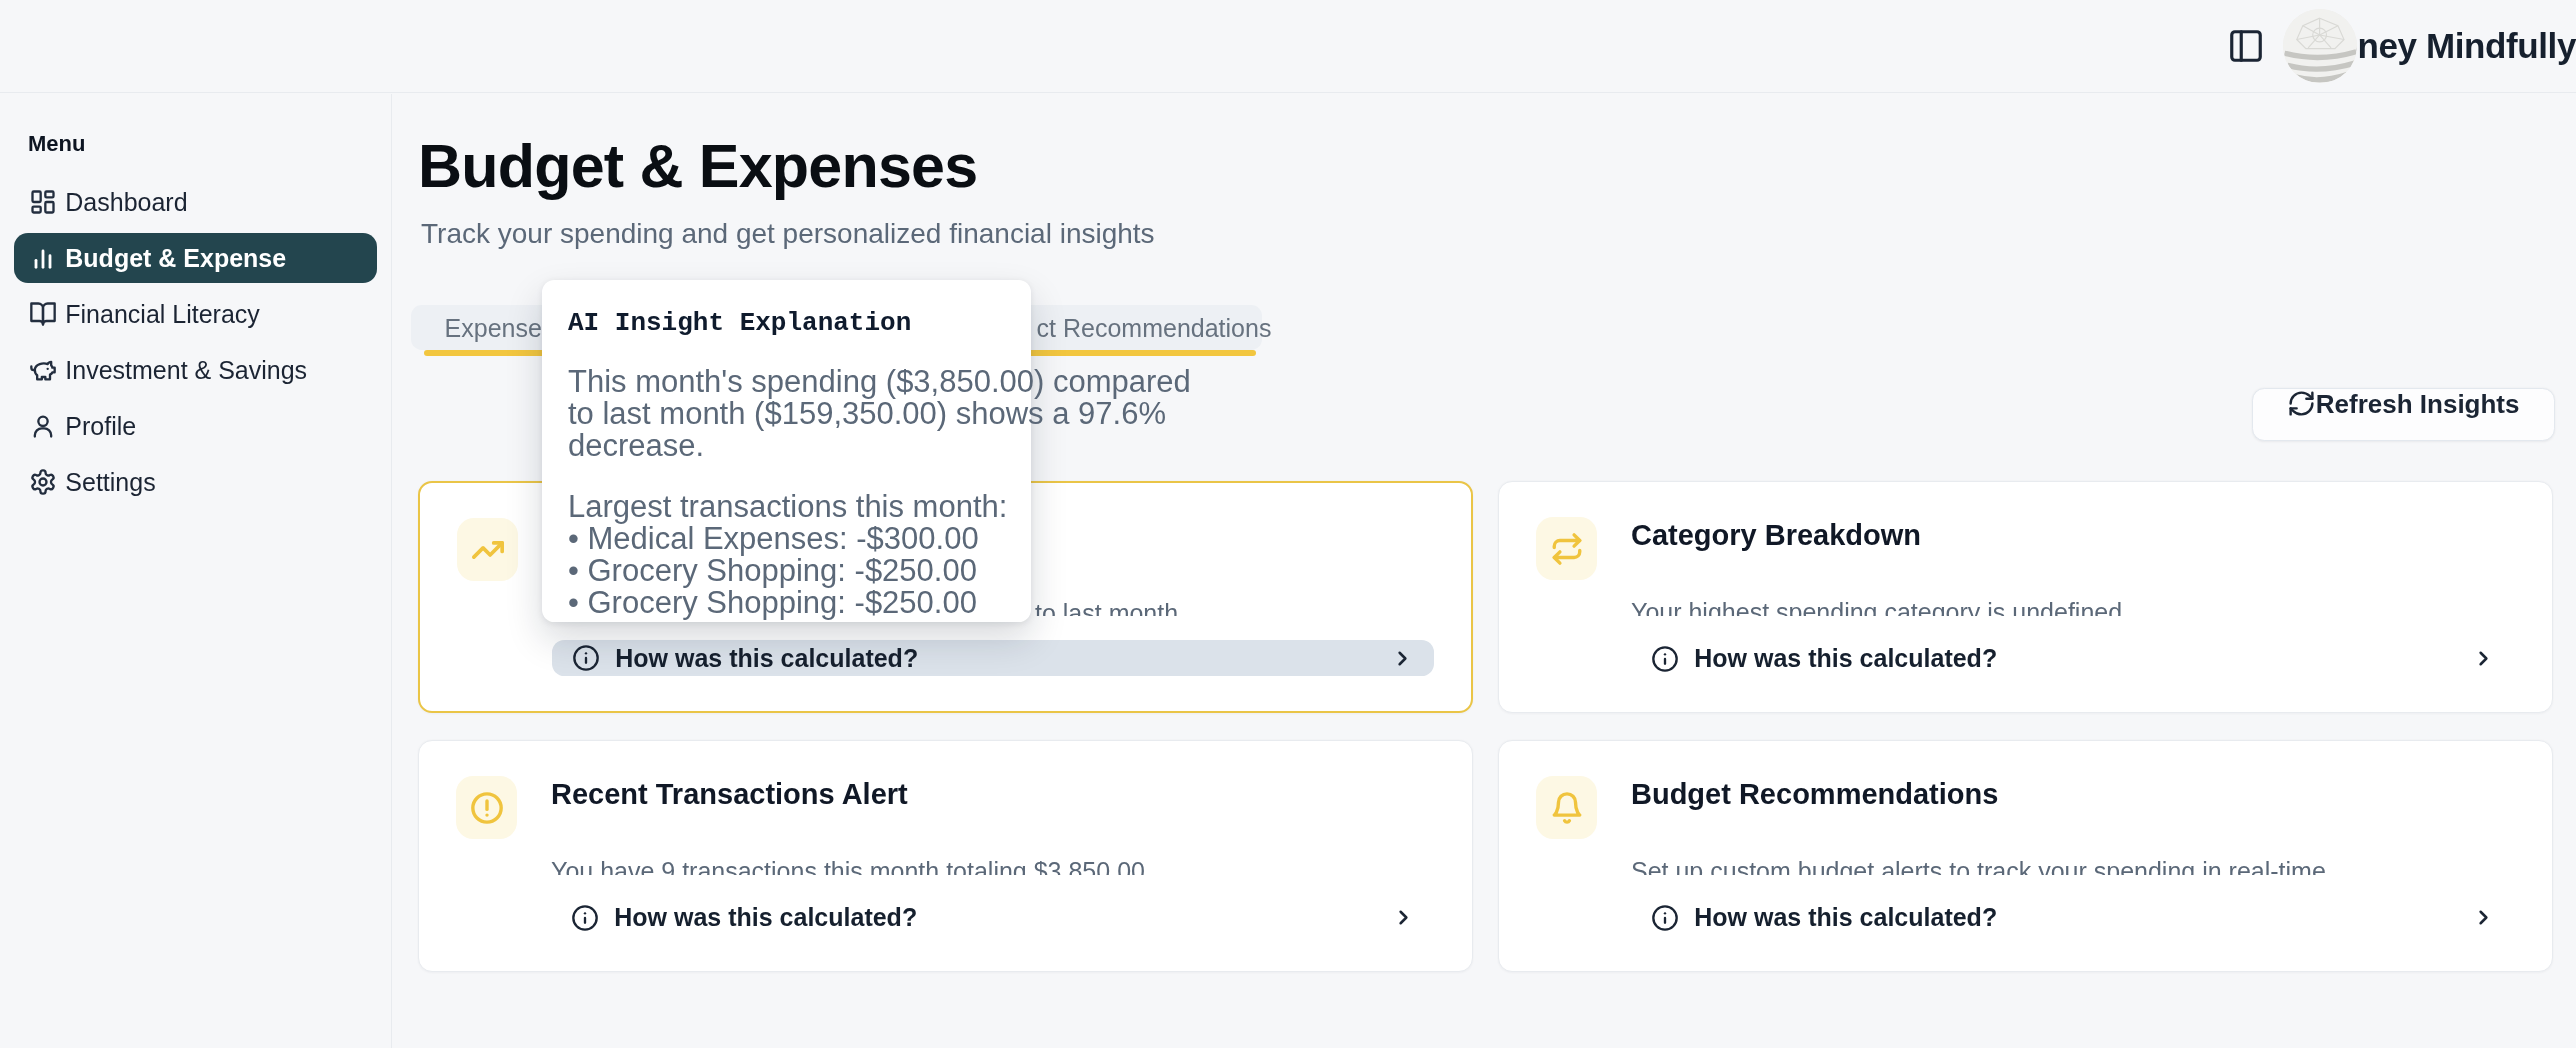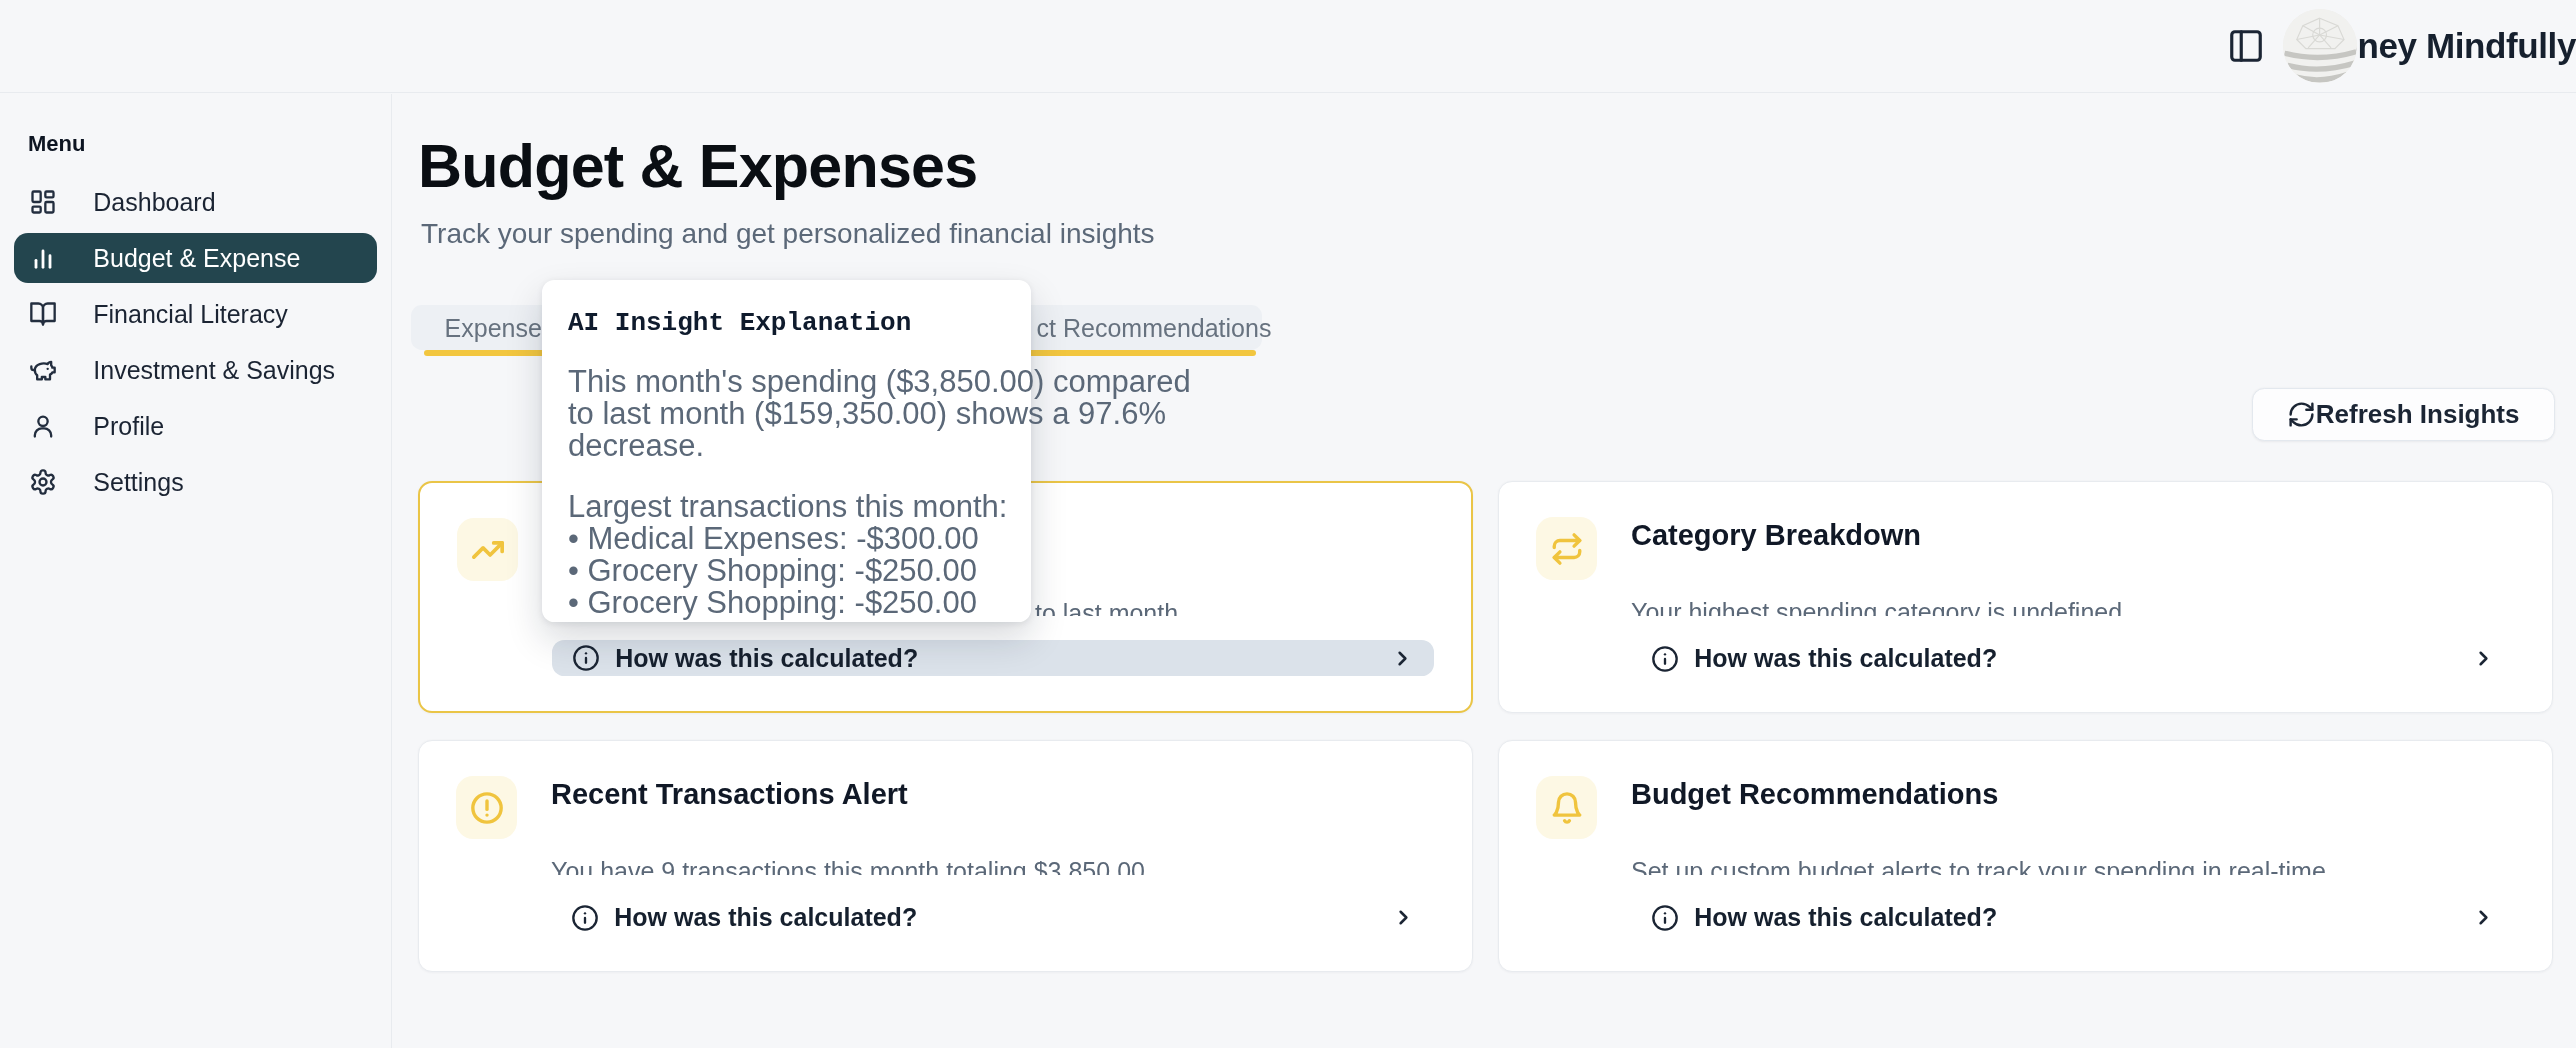--- a/index.html
+++ b/index.html
@@ -24,45 +24,45 @@
   .avatar { position:absolute; right:219px; top:9.2px; width:74px; height:74px; border-radius:50%; overflow:hidden; background:#efefed; }
 
   
   .sidebar {
     position:absolute; top:94px; left:0; bottom:0; width:392px;
     background:#f6f7f9; border-right:1.5px solid #e8ebef; padding-top:23px;
   }
   .menu-label { margin:14px 0 20px 28px; font-size:22px; font-weight:bold; color:#0d1522; }
   .nav { display:flex; flex-direction:column; gap:6.1px; padding:0 14px; }
   .nav-item {
-    display:flex; align-items:center; gap:36px; height:50px; padding:0 15.3px;
+    display:flex; align-items:center; gap:8px; height:50px; padding:0 15.3px;
     border-radius:14px; font-size:25px; color:#1b2433; cursor:pointer;
   }
   .nav-item .nav-icon { width:28px; height:28px; color:#232e3f; flex:none; }
-  .nav-item.active { background:#23454e; color:#ffffff; font-weight:normal; }
+  .nav-item.active { background:#23454e; color:#ffffff; font-weight:bold; }
   .nav-item.active .nav-icon { color:#ffffff; }
 
   
   .main { position:absolute; left:393px; top:94px; right:0; bottom:0; }
   .page-title { position:absolute; left:25px; top:37px; font-size:61px; font-weight:bold; color:#0a0e13; letter-spacing:-0.8px; }
   .page-subtitle { position:absolute; left:28px; top:124px; font-size:28px; color:#5b6878; }
 
   .tabbar {
     position:absolute; left:17.6px; top:211px; width:851px; height:45px;
     background:#edf0f4; border-radius:10.7px;
   }
   .tab-label { position:absolute; top:50%; transform:translateY(-50%); font-size:25px; color:#67727f; white-space:nowrap; cursor:pointer; }
   .tab-label.left  { left:34px; }
   .tab-label.right { left:626px; }
   .tab-underline { position:absolute; left:13px; top:45px; width:832px; height:6.1px; background:#f2c63f; border-radius:3.8px; }
 
   .refresh-btn {
     position:absolute; right:21.5px; top:294px; height:53px; padding:0 34px;
     background:#fdfdfe; border:1.5px solid #e3e8ee; border-radius:12.3px;
-    display:flex; align-items:center; 
+    display:flex; align-items:flex-start; 
     font-size:26px; font-weight:bold; color:#1b2534; cursor:pointer;
     box-shadow:0 0.8px 2.3px rgba(16,24,40,.06);
     font-family:"Liberation Sans", sans-serif;
   }
   .refresh-btn .btn-icon { width:29px; height:29px; color:#1b2534; }
 
   
   .cards {
     position:absolute; left:25px; top:387px; right:23px;
     display:grid; grid-template-columns:1fr 1fr; gap:27px 25px;

